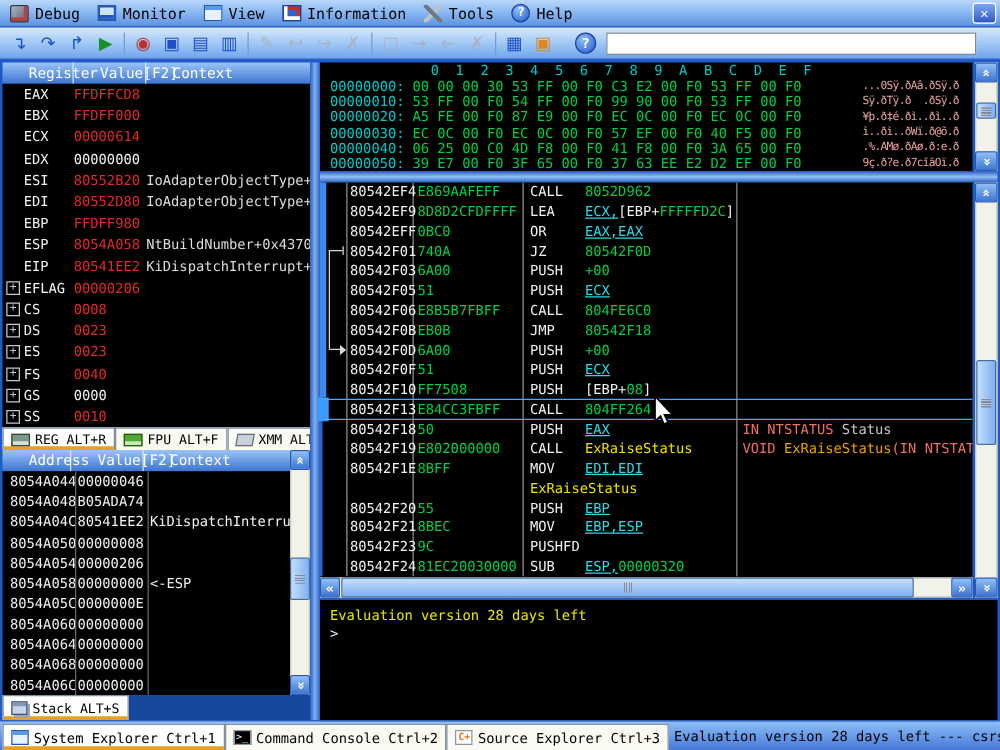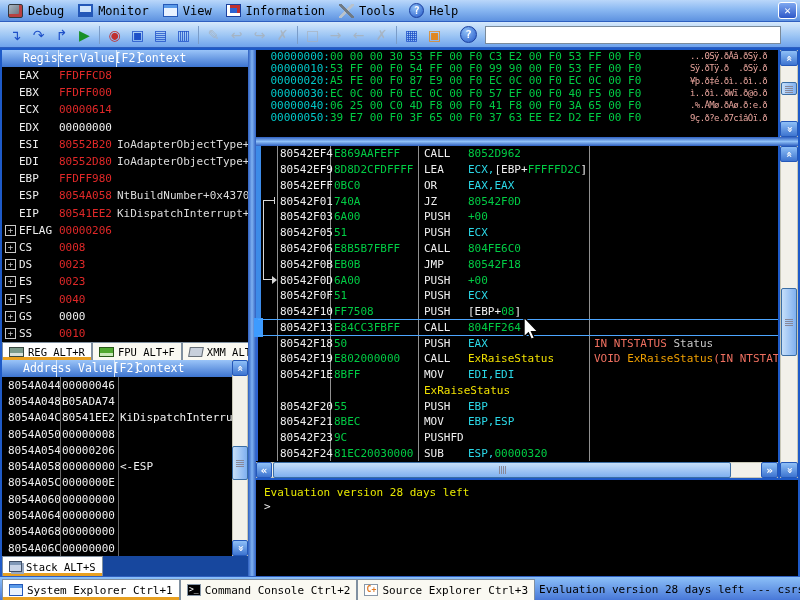--- a/index.html
+++ b/index.html
@@ -97,37 +97,37 @@
 
   
   #splitter { position:absolute; left:248px; top:50px; width:8px; height:526px;
     background:linear-gradient(90deg,#2E5FC0,#7FB2F2 50%,#2E5FC0); }
 
   
   #mem-panel { position:absolute; left:256px; top:50px; width:522px; height:87px; background:#000; overflow:hidden;
     font-size:11px; }
   #mem-header { margin-left:82px; height:13px; line-height:13px; color:#00C8C8; white-space:pre; }
   .mem-row { display:flex; align-items:center; height:12.3px; white-space:pre; }
-  .ma { width:74px; padding-left:8px; flex:none; color:#00C8C8;text-align:right; }
+  .ma { width:74px; padding-left:8px; flex:none; color:#00C8C8; }
   .mb { width:360px; flex:none; color:#00CC44; }
   .mc { flex:1; color:#E8A49C; font-size:9px; letter-spacing:-0.6px; overflow:hidden; }
 
   
   #mem-divider { position:absolute; left:256px; top:137px; width:542px; height:9px;
     background:linear-gradient(#2E5FC0,#8FC0F7 50%,#2E5FC0); }
 
   
   #disasm { position:absolute; left:256px; top:146px; width:522px; height:315.5px; background:#000; overflow:hidden; }
   #disasm-rows { position:absolute; left:2px; top:0; width:520px; }
   .dr { position:relative; display:flex; align-items:center; height:15.77px; font-size:11px; white-space:pre; }
   .da { margin-left:22px; width:50px; flex:none; color:#F0F0F0; }
   .db { margin-left:4px; width:84px; flex:none; color:#00CC44; }
   .dc { margin-left:6px; display:flex; flex:none; color:#F0F0F0; }
   .mn { width:44px; flex:none; color:#F0F0F0; }
-  .op-g { color:#00CC44; } .op-c { color:#2BD9E8; } .op-w { color:#F0F0F0; } .op-y { color:#F0E000; }
+  .op-g { color:#00CC44; } .op-c { color:#2BD9E8;text-decoration:underline; } .op-w { color:#F0F0F0; } .op-y { color:#F0E000; }
   .dm { position:absolute; left:336px; top:0; height:100%; display:flex; align-items:center; white-space:pre; }
   .cmt-s { color:#F07060; } .cmt-o { color:#F0A000; } .cmt-w { color:#C8C8C8; }
   .dlabel { margin-left:166px; color:#F0E000; }
   .dis-vline { position:absolute; top:0; width:1px; height:315px; background:#909090; }
   #dis-edge-line { position:absolute; left:256px; top:146px; width:2px; height:315px; background:#2E63D0; }
   #dis-edge-strip { position:absolute; left:256px; top:146px; width:5px; height:172px; background:#3D8BE8; }
   #dis-sel-marker { position:absolute; left:254px; top:318px; width:9px; height:19px; background:#3D9BFF; }
   #dis-selection { position:absolute; left:258px; top:318.5px; width:520px; height:17.5px;
     border-top:1px solid #4DA6FF; border-bottom:1px solid #4DA6FF; }
   .jmp { position:absolute; background:#D8D8D8; }
@@ -417,20 +417,21 @@
   <div id="stack-tabs" class="tabrow">
       <div class="tab active">
         <span class="icon stack-icon"></span>
         <span class="tab-label">Stack ALT+S</span>
       </div>
     </div>
 
   <div id="splitter"></div>
 
   <div id="mem-panel">
+    <div id="mem-header"> 0  1  2  3  4  5  6  7  8  9  A  B  C  D  E  F</div>
     <div id="mem-rows">
         <div class="mem-row"><span class="ma">00000000:</span><span class="mb">00 00 00 30 53 FF 00 F0 C3 E2 00 F0 53 FF 00 F0</span><span class="mc">...0Sÿ.ðÃâ.ðSÿ.ð</span></div>
         <div class="mem-row"><span class="ma">00000010:</span><span class="mb">53 FF 00 F0 54 FF 00 F0 99 90 00 F0 53 FF 00 F0</span><span class="mc">Sÿ.ðTÿ.ð  .ðSÿ.ð</span></div>
         <div class="mem-row"><span class="ma">00000020:</span><span class="mb">A5 FE 00 F0 87 E9 00 F0 EC 0C 00 F0 EC 0C 00 F0</span><span class="mc">¥þ.ð‡é.ðì..ðì..ð</span></div>
         <div class="mem-row"><span class="ma">00000030:</span><span class="mb">EC 0C 00 F0 EC 0C 00 F0 57 EF 00 F0 40 F5 00 F0</span><span class="mc">ì..ðì..ðWï.ð@õ.ð</span></div>
         <div class="mem-row"><span class="ma">00000040:</span><span class="mb">06 25 00 C0 4D F8 00 F0 41 F8 00 F0 3A 65 00 F0</span><span class="mc">.%.ÀMø.ðAø.ð:e.ð</span></div>
         <div class="mem-row"><span class="ma">00000050:</span><span class="mb">39 E7 00 F0 3F 65 00 F0 37 63 EE E2 D2 EF 00 F0</span><span class="mc">9ç.ð?e.ð7cîâÒï.ð</span></div>
       </div>
   </div>
 

